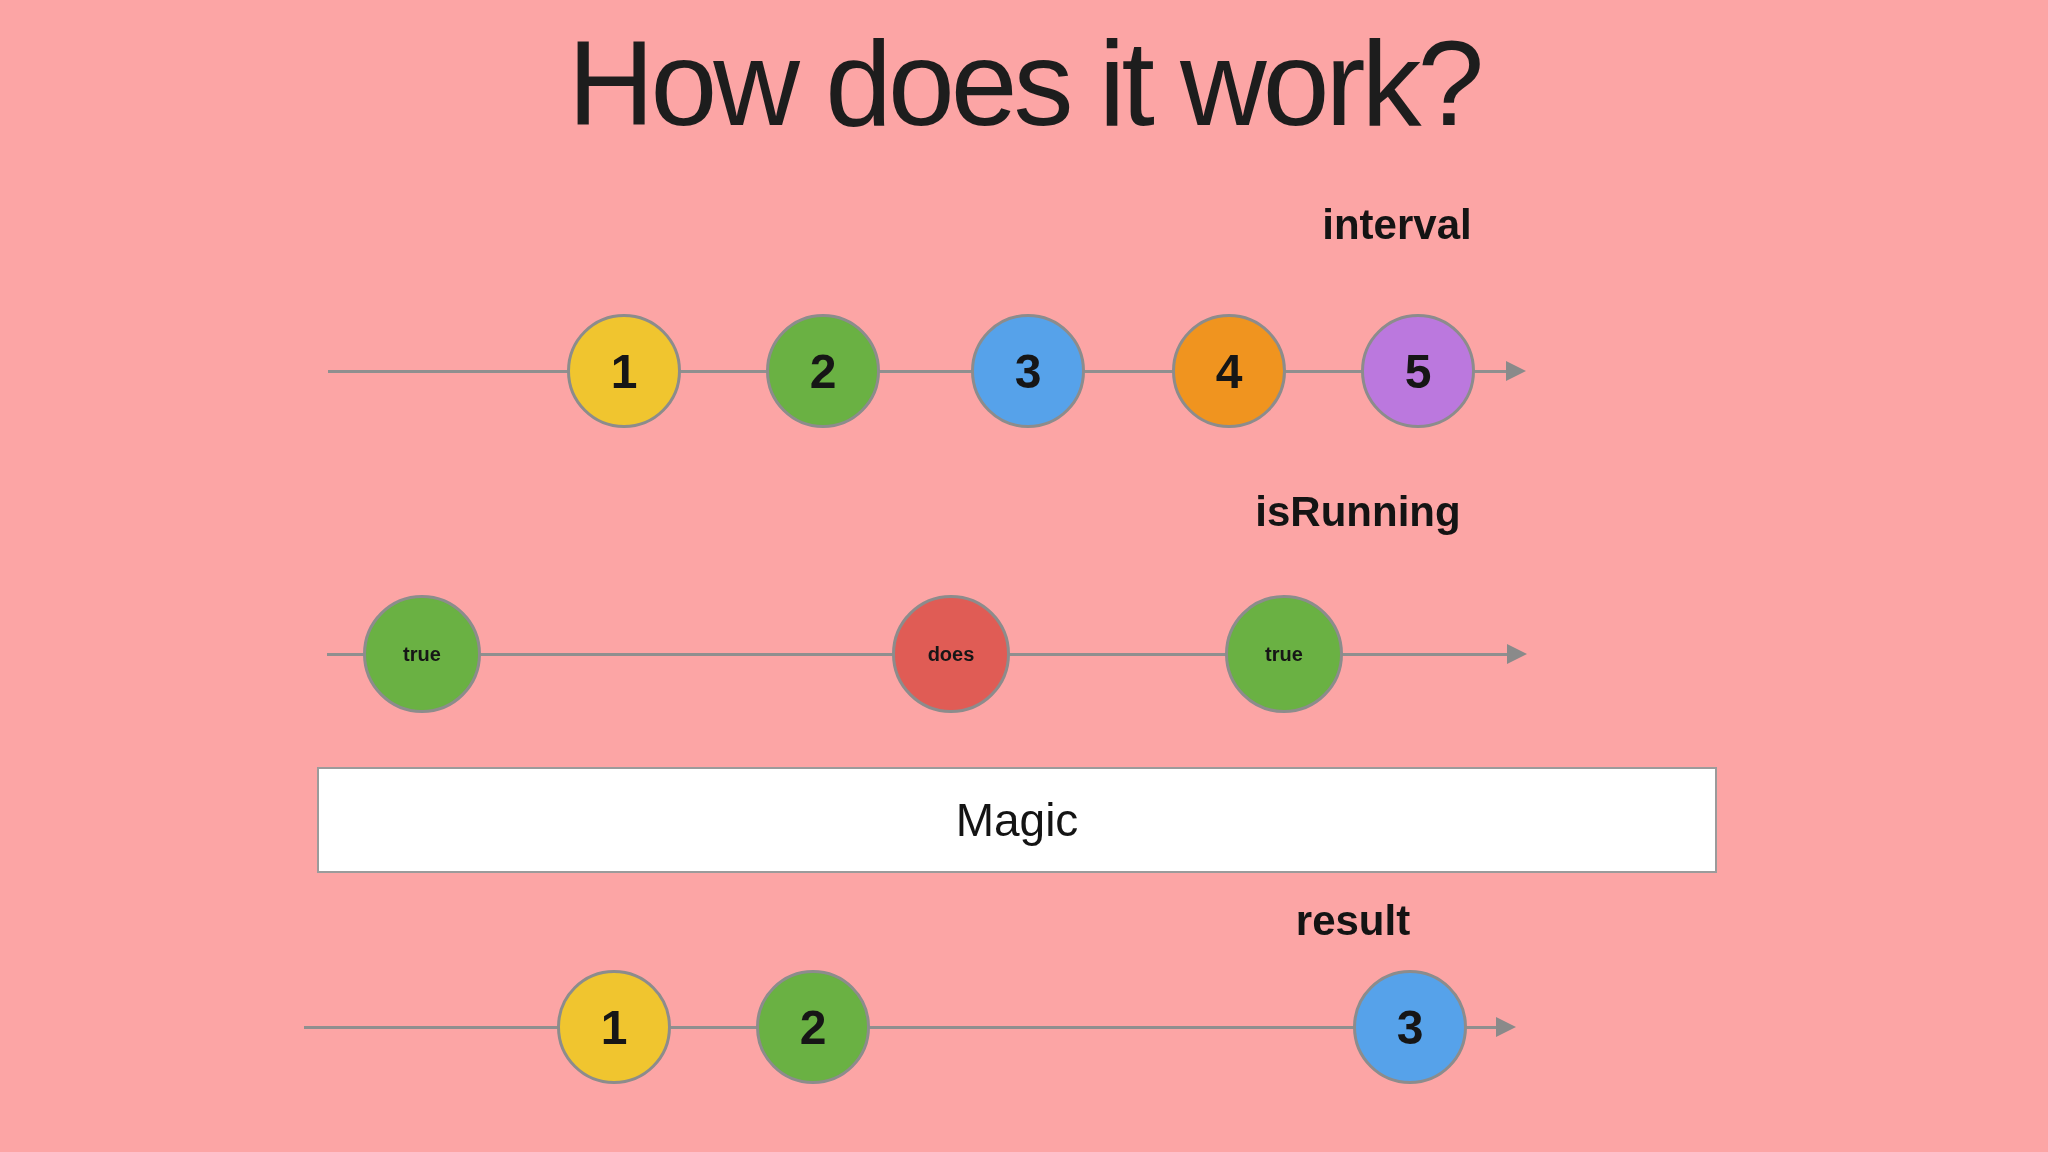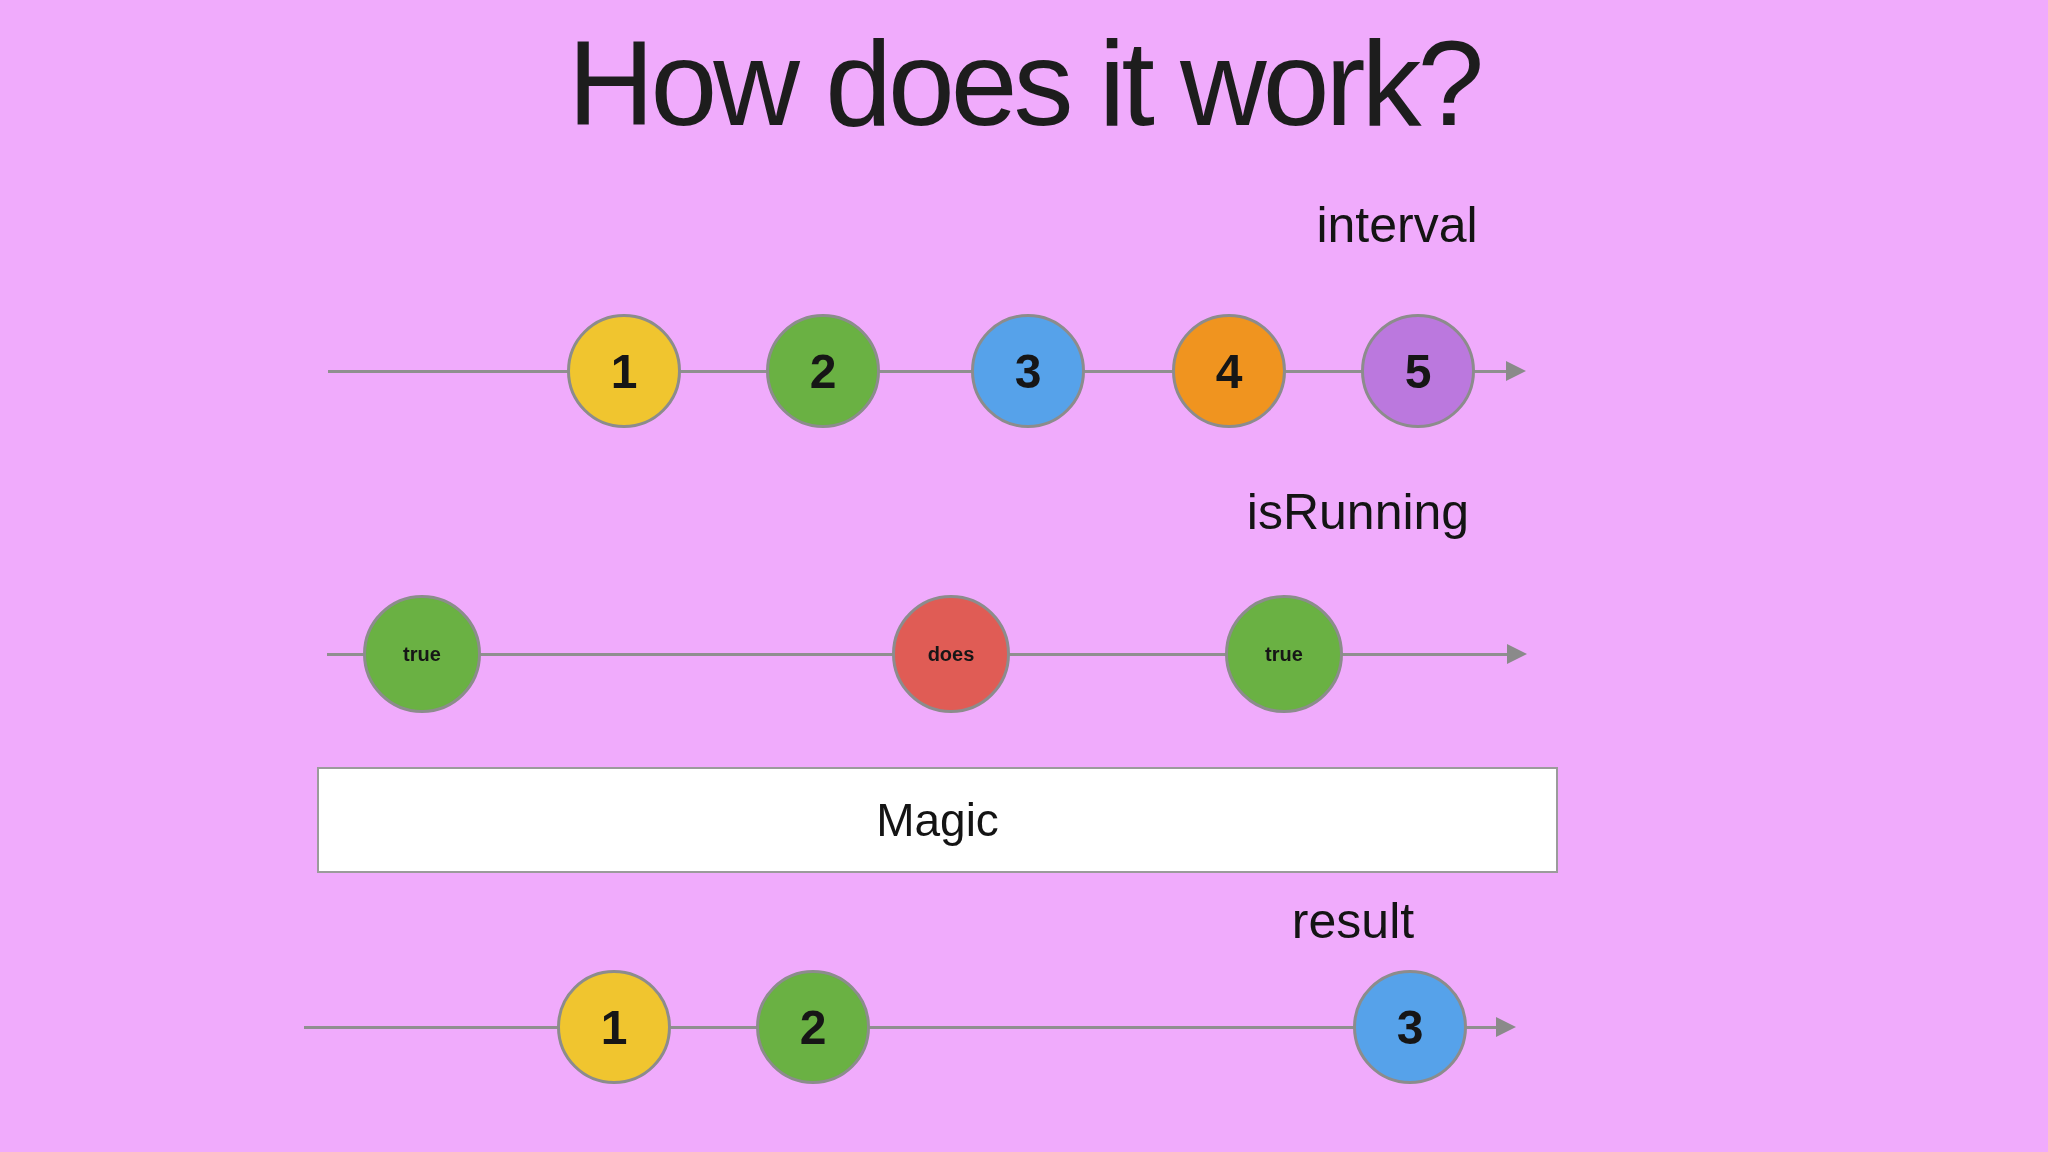--- a/index.html
+++ b/index.html
@@ -5,40 +5,40 @@
   html, body {
     margin: 0;
     padding: 0;
     background: #ffffff;
     font-family: "Liberation Sans", sans-serif;
   }
   .canvas {
     position: relative;
     width: 2048px;
     height: 1152px;
-    background: #f0abfc;
+    background: #fca5a5;
     overflow: hidden;
   }
   .page-title {
     position: absolute;
     top: 14px;
     left: 0;
     right: 0;
     margin: 0;
     text-align: center;
     font-size: 120px;
     font-weight: 300;
     letter-spacing: -4px;
     color: #1d1d1d;
   }
   .timeline-label {
     position: absolute;
     transform: translate(-50%, -50%);
-    font-size: 50px;
-    font-weight: 400;
+    font-size: 42px;
+    font-weight: 700;
     color: #141414;
     white-space: nowrap;
   }
   .timeline-line {
     position: absolute;
     height: 3px;
     background: #8f8f8f;
   }
   .arrow-head {
     position: absolute;
@@ -60,21 +60,21 @@
     font-size: 48px;
     color: #161616;
   }
   .marble.small-text {
     font-size: 20px;
   }
   .magic-box {
     position: absolute;
     left: 317px;
     top: 767px;
-    width: 1241px;
+    width: 1400px;
     height: 106px;
     border: 2px solid #9b9b9b;
     box-sizing: border-box;
     background: #ffffff;
     display: flex;
     align-items: center;
     justify-content: center;
   }
   .magic-label {
     font-size: 46px;

